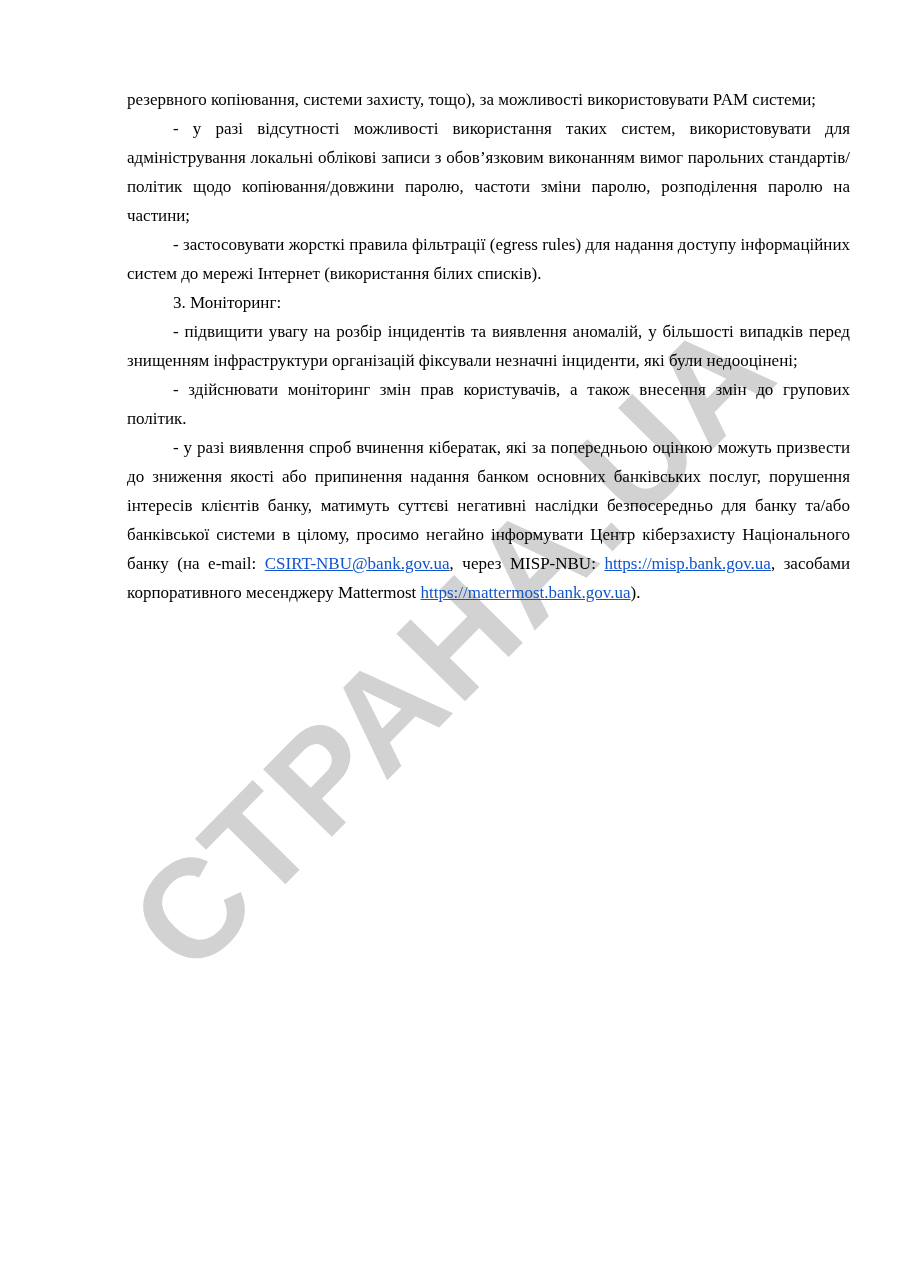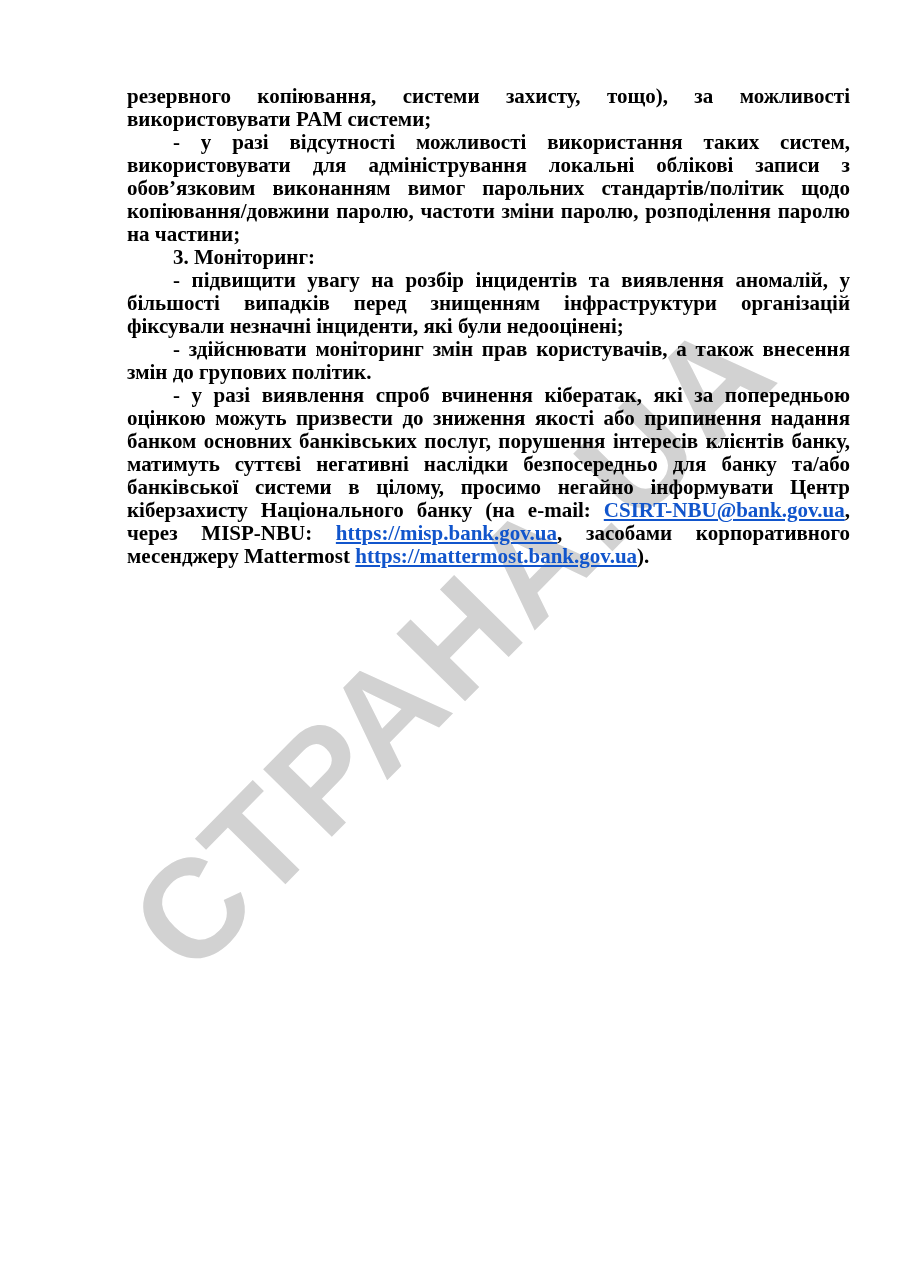--- a/index.html
+++ b/index.html
@@ -33,25 +33,24 @@
     white-space: nowrap;
     z-index: 1;
     user-select: none;
   }
   .text-block {
     position: absolute;
     left: 127px;
     top: 85px;
     width: 723px;
     z-index: 2;
-    font-size: 21px;
-    line-height: 23px;
+    font-size: 17px;
+    line-height: 29px;
     text-align: justify;
     color: #000000;
-    font-weight: bold;
   }
   .text-block p {
     margin: 0;
     text-indent: 46px;
   }
   .text-block p.no-indent {
     text-indent: 0;
   }
   .text-block a {
     color: var(--link-color);
@@ -59,18 +58,19 @@
   }
 </style>
 </head>
 <body style="--link-color: #1155CC;">
 
 <div class="page">
   <div class="watermark" style="color: rgb(210, 210, 210);">СТРАНА.UA</div>
   <div class="text-block">
       <p class="no-indent"><span>резервного копіювання, системи захисту, тощо), за можливості використовувати PAM системи;</span></p>
       <p><span>- у разі відсутності можливості використання таких систем, використовувати для адміністрування локальні облікові записи з обов’язковим виконанням вимог парольних стандартів/політик щодо копіювання/довжини паролю, частоти зміни паролю, розподілення паролю на частини;</span></p>
+      <p><span>- застосовувати жорсткі правила фільтрації (egress rules) для надання доступу інформаційних систем до мережі Інтернет (використання білих списків).</span></p>
       <p><span>3. Моніторинг:</span></p>
       <p><span>- підвищити увагу на розбір інцидентів та виявлення аномалій, у більшості випадків перед знищенням інфраструктури організацій фіксували незначні інциденти, які були недооцінені;</span></p>
       <p><span>- здійснювати моніторинг змін прав користувачів, а також внесення змін до групових політик.</span></p>
       <p><span>- у разі виявлення спроб вчинення кібератак, які за попередньою оцінкою можуть призвести до зниження якості або припинення надання банком основних банківських послуг, порушення інтересів клієнтів банку, матимуть суттєві негативні наслідки безпосередньо для банку та/або банківської системи в цілому, просимо негайно інформувати Центр кіберзахисту Національного банку (на e-mail: </span><a href="#">CSIRT-NBU@bank.gov.ua</a><span>, через MISP-NBU: </span><a href="#">https://misp.bank.gov.ua</a><span>, засобами корпоративного месенджеру Mattermost </span><a href="#">https://mattermost.bank.gov.ua</a><span>).</span></p>
     </div>
 </div>
 
 </body></html>

